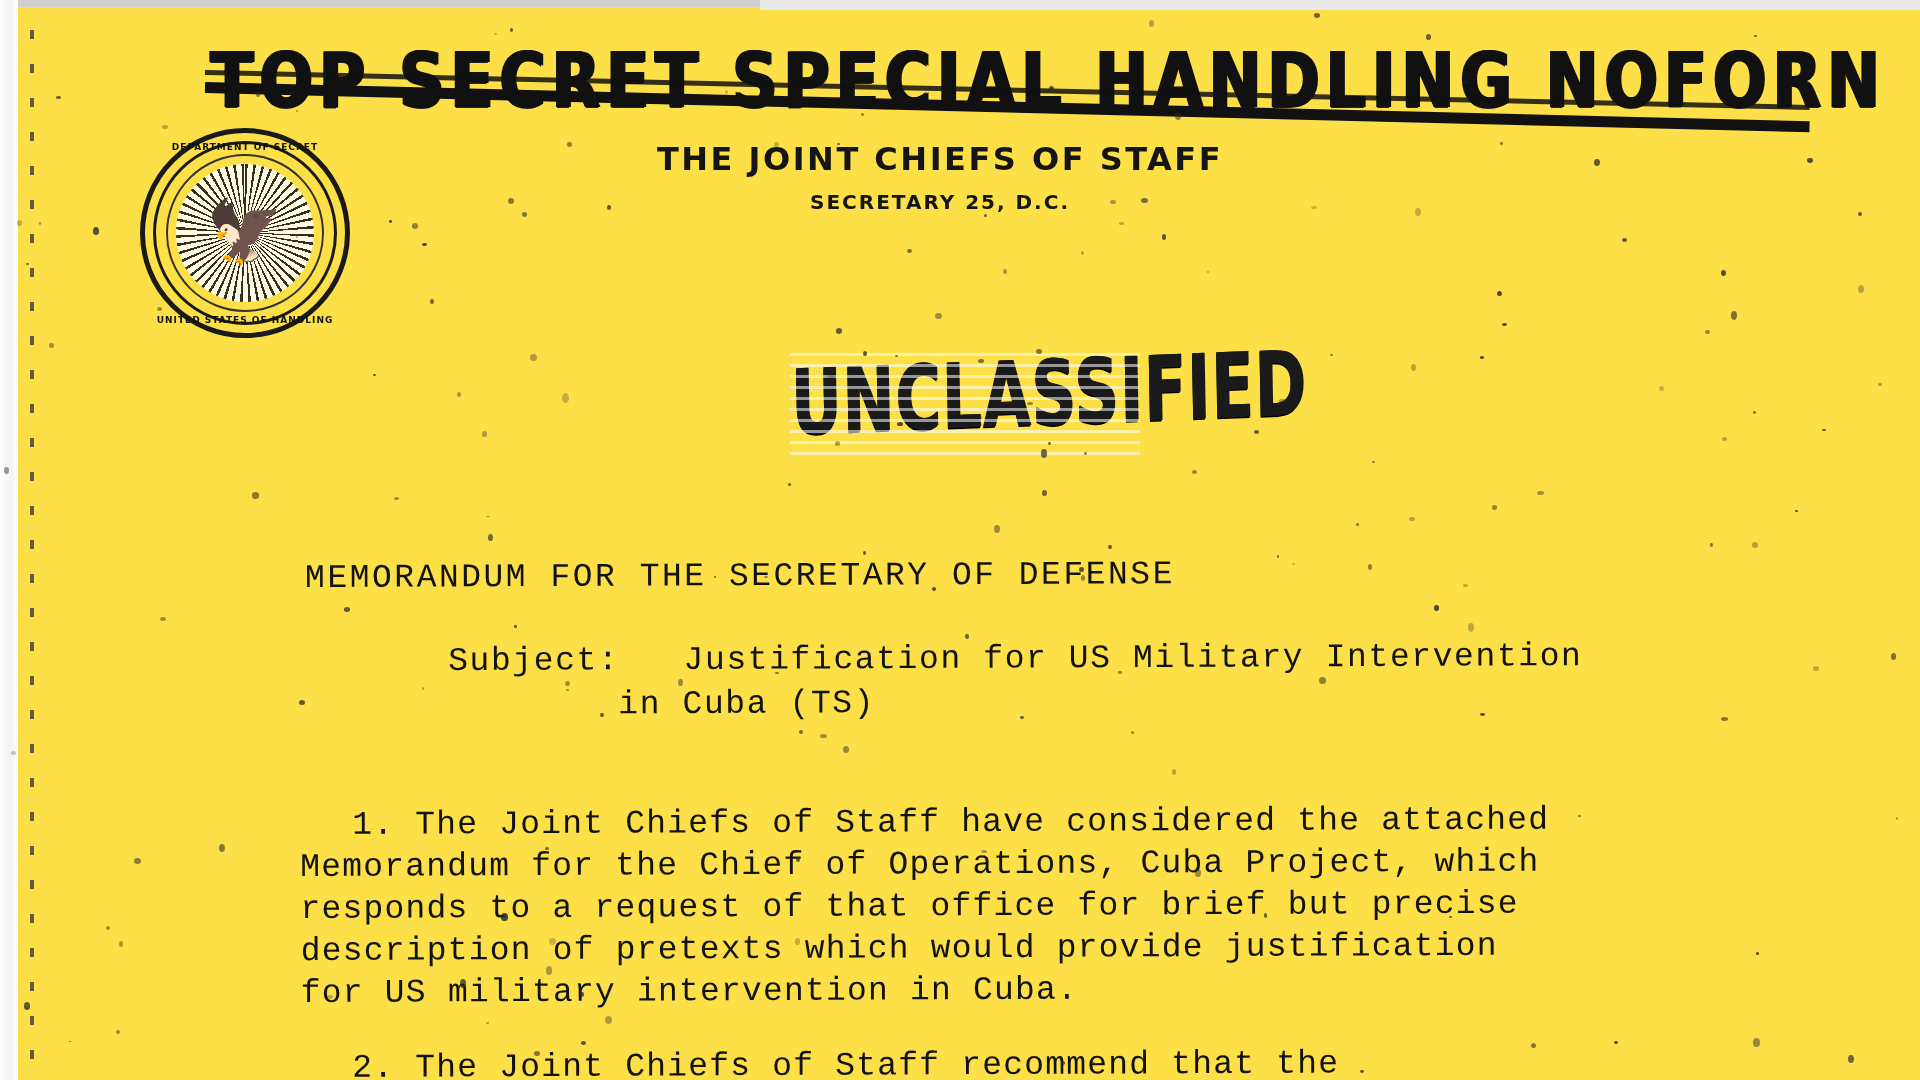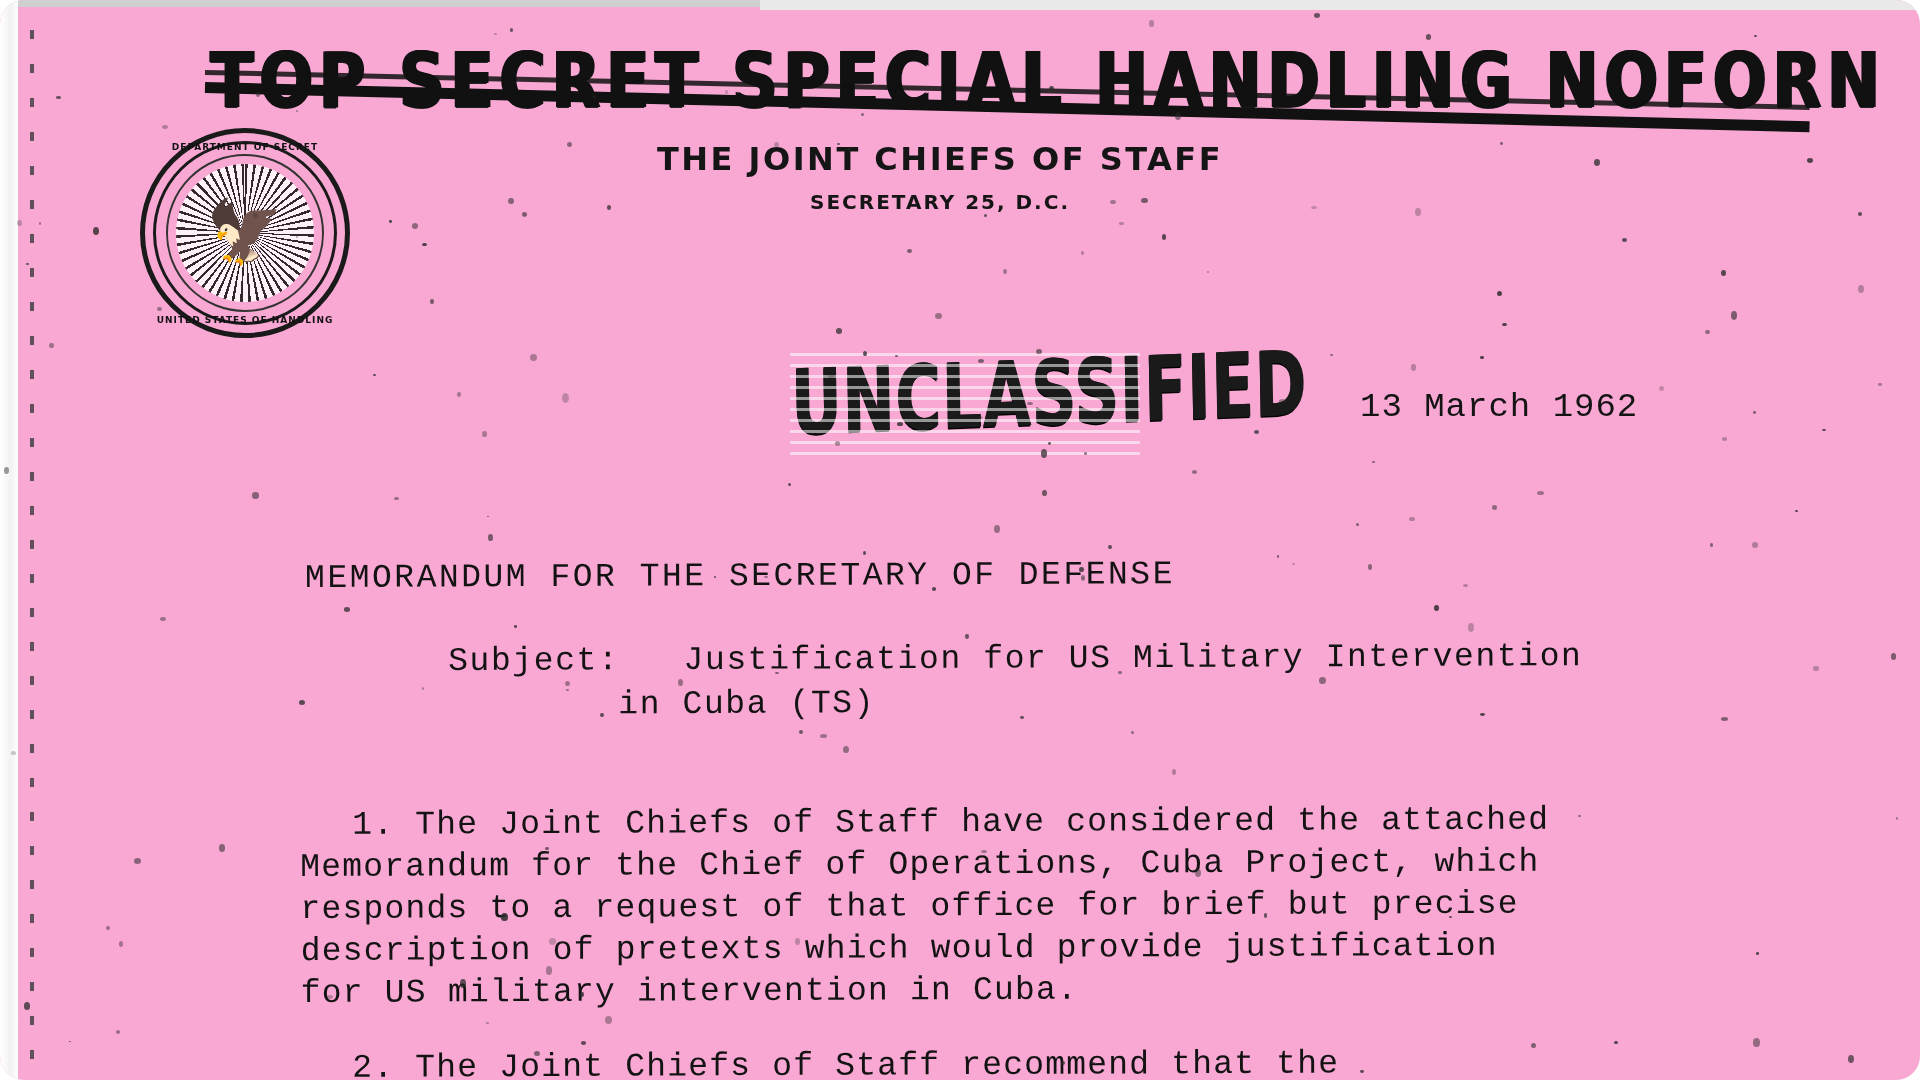--- a/index.html
+++ b/index.html
@@ -11,23 +11,22 @@
     width: 1920px;
     height: 1080px;
     overflow: hidden;
     font-family: "Liberation Mono", monospace;
   }
 
   #page {
     position: relative;
     width: 1920px;
     height: 1080px;
-    background: #f9a8d4;
+    background: #fde047;
     overflow: hidden;
-    border-radius: 24px;
   }
 
   
   .speckle {
     position: absolute;
     background: #2a2a2a;
     border-radius: 50%;
     opacity: .75;
     pointer-events: none;
   }
@@ -301,21 +300,20 @@
   </div>
 
   <div class="letterhead">
     <div class="line1">THE JOINT CHIEFS OF STAFF</div>
     <div class="line2">SECRETARY 25, D.C.</div>
   </div>
 
   <div class="stamp">UNCLASSIFIED</div>
   <div class="stamp-mask"></div>
 
-  <div class="date">13 March 1962</div>
 
   <div class="typed memo-line skew">MEMORANDUM FOR THE SECRETARY OF DEFENSE</div>
 
   <div class="subject skew">
     <span class="typed">Subject:</span><span class="typed">   </span><span class="typed">Justification for US Military Intervention</span><br>
     <span class="typed" style="display:inline-block;width:170px;"></span><span class="typed">in Cuba (TS)</span>
   </div>
 
   <div class="para1 skew">
     <span class="indent"></span><span class="typed">1.</span><span class="typed"> </span><span class="typed">The Joint Chiefs of Staff have considered the attached

